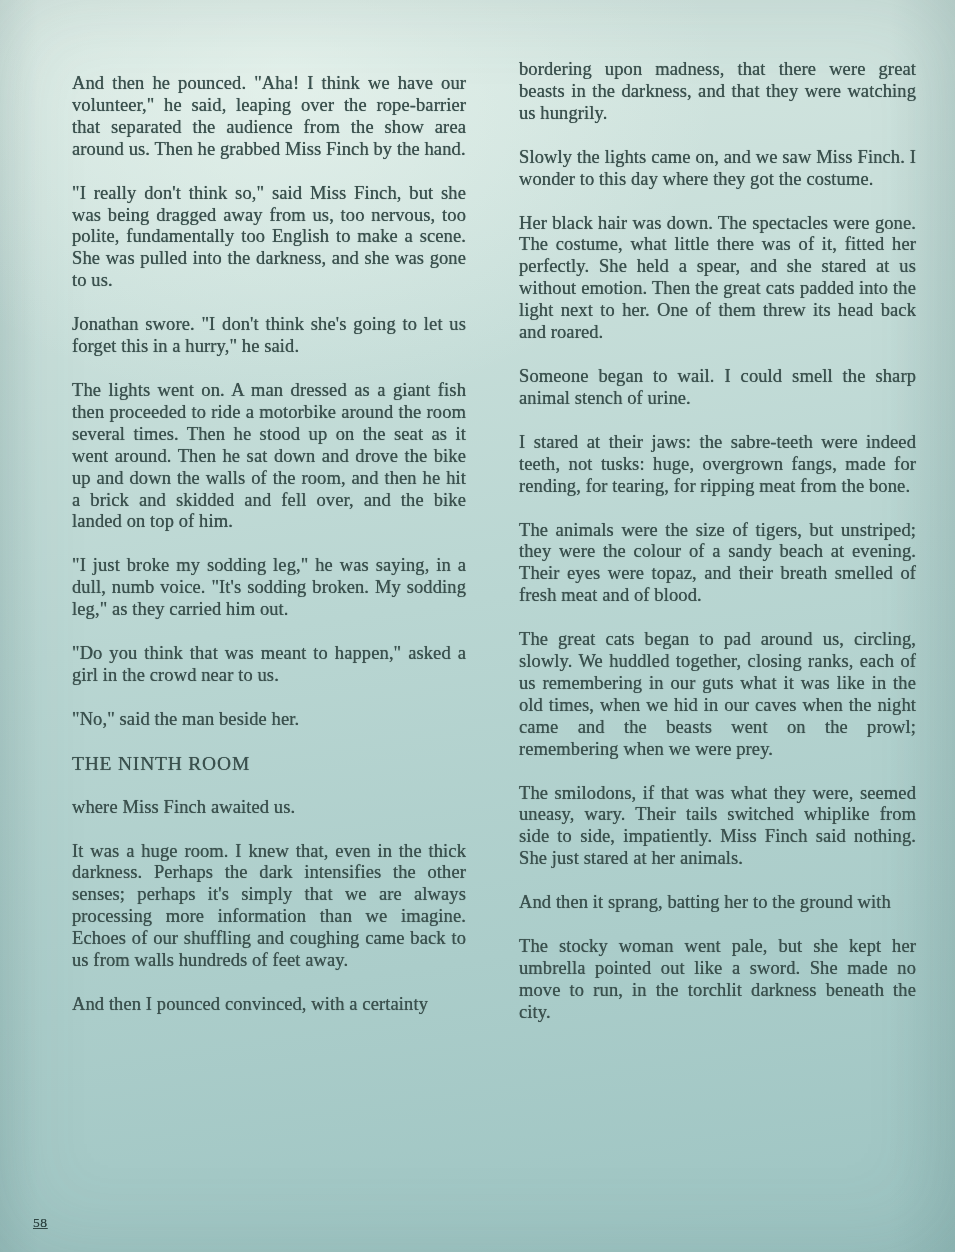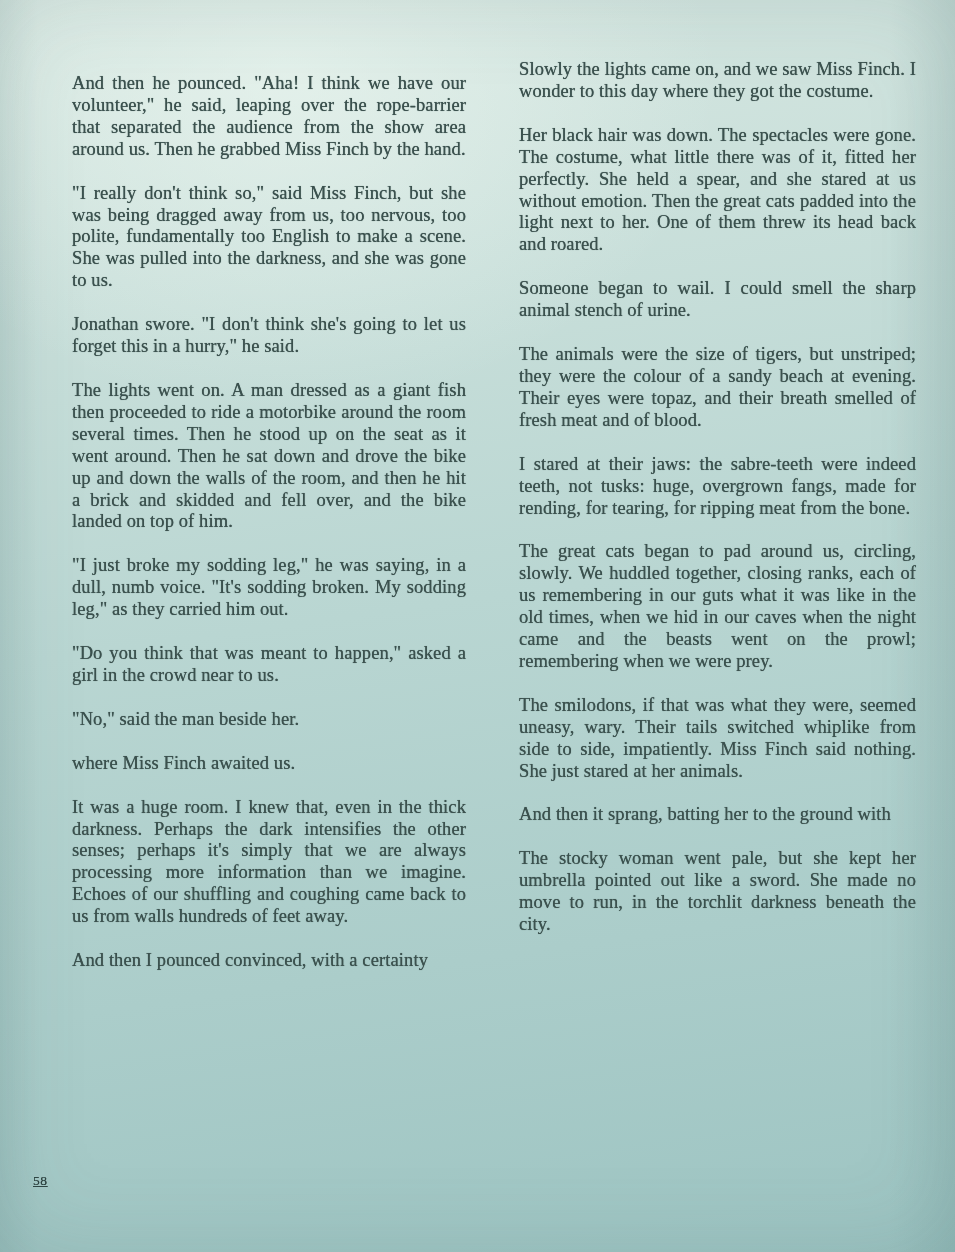--- a/index.html
+++ b/index.html
@@ -45,52 +45,54 @@
     font-size: 19.5px;
     font-weight: normal;
     letter-spacing: 0.8px;
     margin: 0 0 22px 0;
     text-align: left;
     text-shadow: 0 0 0.7px currentColor;
   }
   .page-number {
     position: absolute;
     left: 33px;
-    top: 1173px;
+    top: 1215px;
     font-size: 13.5px;
     letter-spacing: 0.5px;
     color: var(--text-faint);
     text-shadow: 0 0 0.6px currentColor;
     text-decoration: underline;
   }
 </style>
 </head>
 <body>
 
 <div class="scan-page">
 
   <div class="column col-left">
     <p>And then he pounced. "Aha! I think we have our volunteer," he said, leaping over the rope-barrier that separated the audience from the show area around us. Then he grabbed Miss Finch by the hand.</p>
     <p>"I really don't think so," said Miss Finch, but she was being dragged away from us, too nervous, too polite, fundamentally too English to make a scene. She was pulled into the darkness, and she was gone to us.</p>
     <p>Jonathan swore. "I don't think she's going to let us forget this in a hurry," he said.</p>
     <p>The lights went on. A man dressed as a giant fish then proceeded to ride a motorbike around the room several times. Then he stood up on the seat as it went around. Then he sat down and drove the bike up and down the walls of the room, and then he hit a brick and skidded and fell over, and the bike landed on top of him.</p>
     <p>"I just broke my sodding leg," he was saying, in a dull, numb voice. "It's sodding broken. My sodding leg," as they carried him out.</p>
     <p>"Do you think that was meant to happen," asked a girl in the crowd near to us.</p>
     <p>"No," said the man beside her.</p>
+    <h2 class="section-heading">THE NINTH ROOM</h2>
     <p>where Miss Finch awaited us.</p>
     <p>It was a huge room. I knew that, even in the thick darkness. Perhaps the dark intensifies the other senses; perhaps it's simply that we are always processing more information than we imagine. Echoes of our shuffling and coughing came back to us from walls hundreds of feet away.</p>
     <p>And then I pounced convinced, with a certainty</p>
   </div>
 
   <div class="column col-right">
+    <p>bordering upon madness, that there were great beasts in the darkness, and that they were watching us hungrily.</p>
     <p>Slowly the lights came on, and we saw Miss Finch. I wonder to this day where they got the costume.</p>
     <p>Her black hair was down. The spectacles were gone. The costume, what little there was of it, fitted her perfectly. She held a spear, and she stared at us without emotion. Then the great cats padded into the light next to her. One of them threw its head back and roared.</p>
     <p>Someone began to wail. I could smell the sharp animal stench of urine.</p>
+    <p>I stared at their jaws: the sabre-teeth were indeed teeth, not tusks: huge, overgrown fangs, made for rending, for tearing, for ripping meat from the bone.</p>
     <p>The animals were the size of tigers, but unstriped; they were the colour of a sandy beach at evening. Their eyes were topaz, and their breath smelled of fresh meat and of blood.</p>
-    <p>I stared at their jaws: the sabre-teeth were indeed teeth, not tusks: huge, overgrown fangs, made for rending, for tearing, for ripping meat from the bone.</p>
     <p>The great cats began to pad around us, circling, slowly. We huddled together, closing ranks, each of us remembering in our guts what it was like in the old times, when we hid in our caves when the night came and the beasts went on the prowl; remembering when we were prey.</p>
     <p>The smilodons, if that was what they were, seemed uneasy, wary. Their tails switched whiplike from side to side, impatiently. Miss Finch said nothing. She just stared at her animals.</p>
     <p>And then it sprang, batting her to the ground with</p>
     <p>The stocky woman went pale, but she kept her umbrella pointed out like a sword. She made no move to run, in the torchlit darkness beneath the city.</p>
   </div>
 
   <div class="page-number">58</div>
 
 </div>
 

